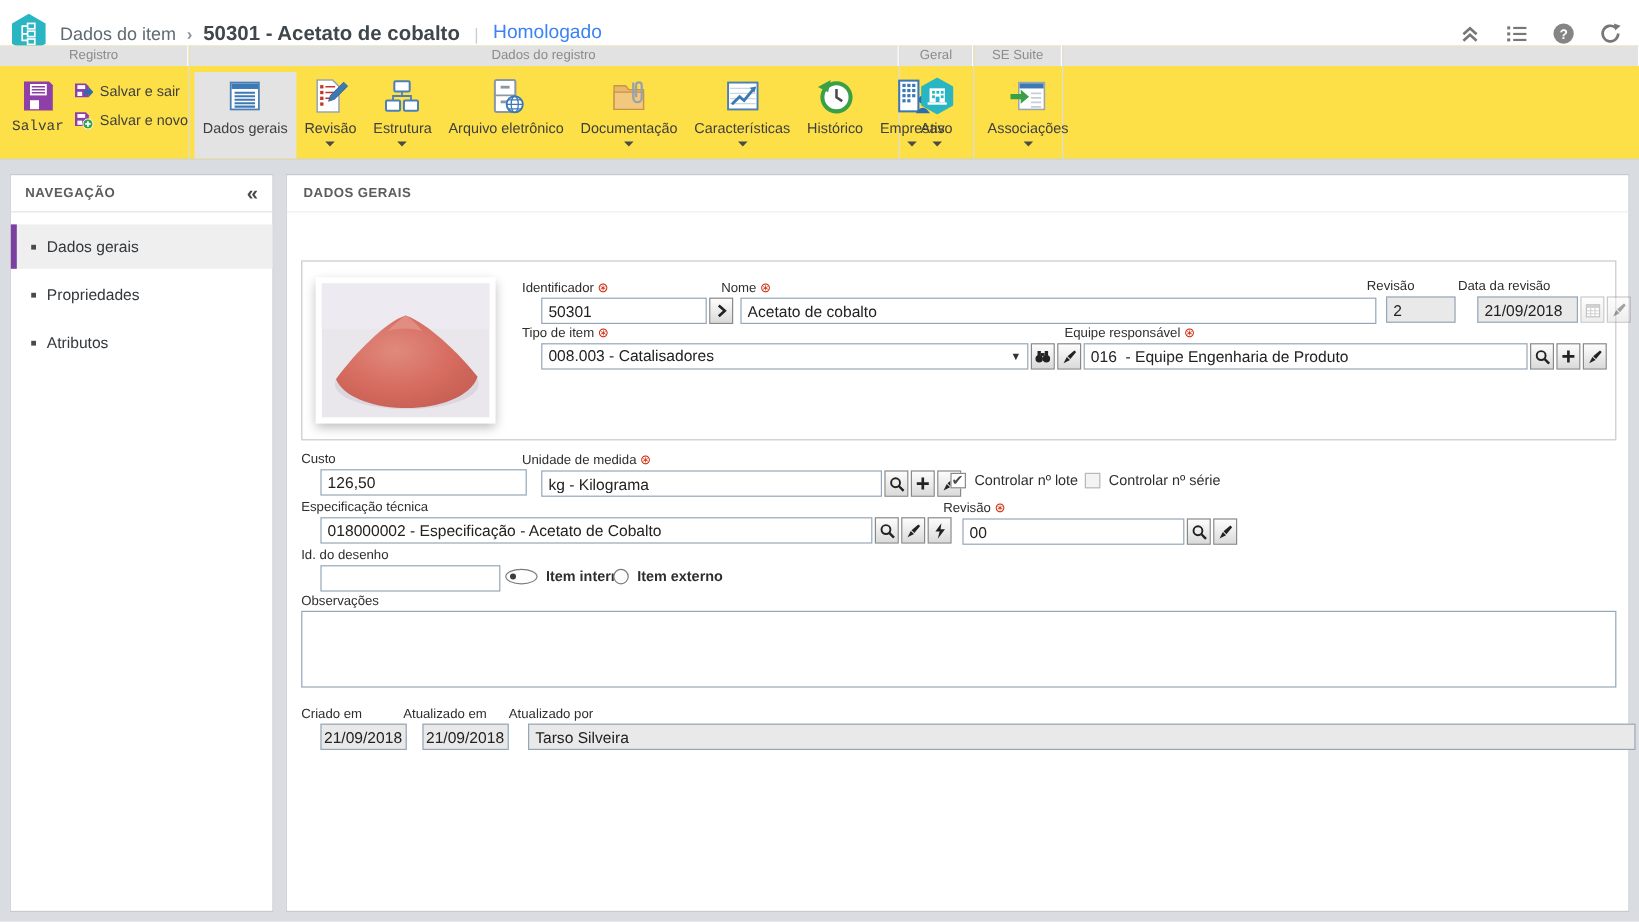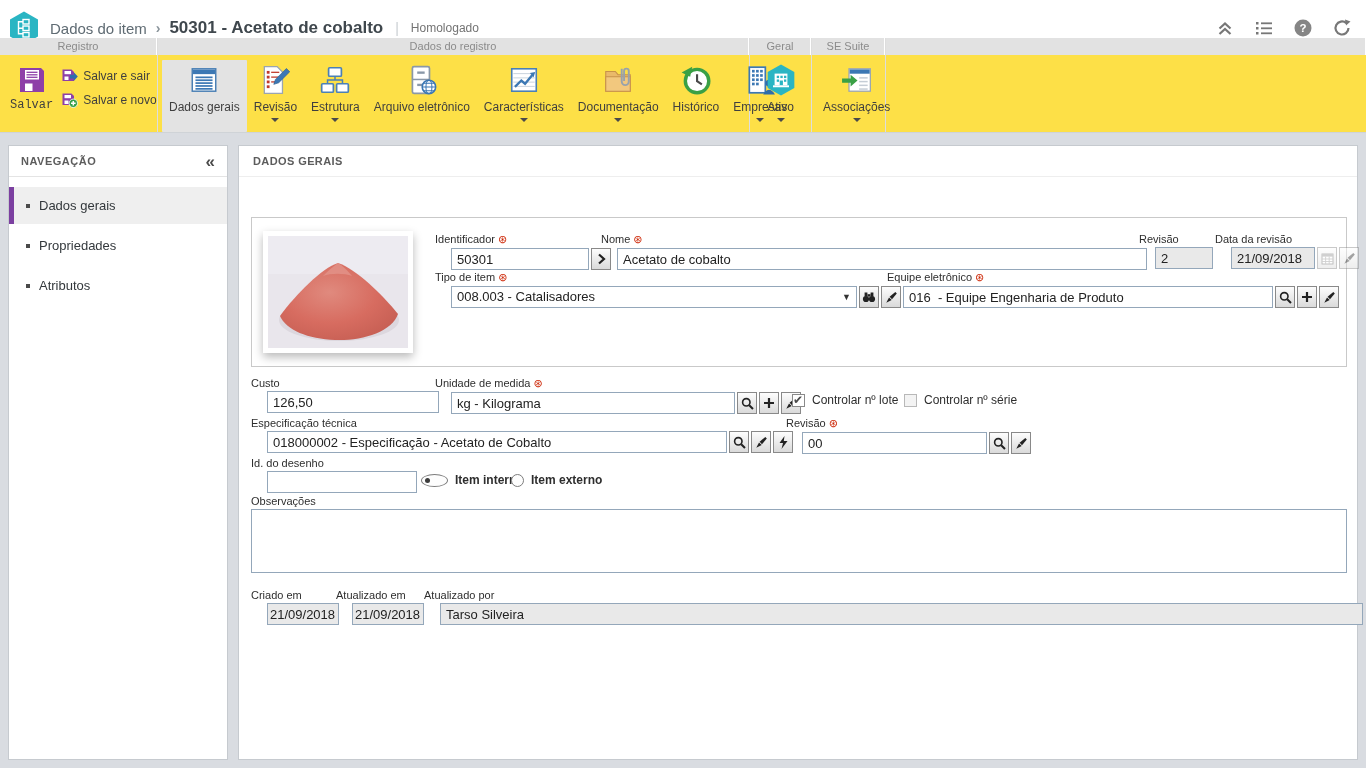--- a/index.html
+++ b/index.html
@@ -11,21 +11,21 @@
     -webkit-font-smoothing:antialiased;
   }
   
   .appheader { position:absolute; top:0; left:0; width:1366px; height:56px; background:#fff;
     display:flex; align-items:center; padding:0 14px 0 8px; }
   .logo { width:32px; height:34px; margin-right:10px; flex:0 0 auto; }
   .crumb { font-size:15px; color:#5f6b73; margin-right:9px; }
   .crumbsep { font-size:14px; font-weight:bold; color:#8a949b; margin-right:9px; }
   .ptitle { font-size:17px; font-weight:bold; color:#3f474d; margin-right:12px; white-space:nowrap; }
   .pdiv { color:#c9ced2; font-size:14px; margin-right:12px; }
-  .pstatus { font-size:12px; color:#737373; }
+  .pstatus { font-size:16px; color:#3b82f6; }
   .hicons { margin-left:auto; display:flex; align-items:center; gap:19px; }
   .hic { width:20px; height:20px; cursor:pointer; }
   
   .ribbon { position:absolute; top:38px; left:0; width:1366px; height:95px; background:#fde047;
     border-bottom:1px solid #cfd3d7; display:flex; }
   .rgroup { display:flex; flex-direction:column; border-right:1px solid #dddddd; }
   .glabel { height:17px; background:#e2e2e2; border-right:1px solid #fff; color:#8b8b8b;
     font-size:11px; line-height:17px; text-align:center; overflow:hidden; white-space:nowrap; }
   .rbody { flex:1; display:flex; align-items:flex-start; padding:5px 4px 0 4px; }
   .bigbtn { display:flex; flex-direction:column; align-items:center; padding:4px 7px 2px 7px;
@@ -245,44 +245,44 @@
             <ellipse cx="21.5" cy="21.5" rx="2.8" ry="6.3" fill="none" stroke="#3c78b4" stroke-width="1"></ellipse>
             <path d="M15.2 21.5 h12.6 M16.2 18 h10.6 M16.2 25 h10.6" stroke="#3c78b4" stroke-width="1" fill="none"></path>
           </svg>
         </span>
         <span class="blabel">Arquivo eletrônico</span>
       </div>
 
       <div class="bigbtn">
         <span class="bicon">
           <svg viewBox="0 0 30 30" width="32" height="32">
+            <path d="M3.5 7 h9 l2.5 3 h11.5 v15.5 h-23 z" fill="#e9b96a" stroke="#c8924a"></path>
+            <path d="M3.5 12 h23 v13.5 h-23 z" fill="#f2c87e" stroke="#c8924a"></path>
+            <path d="M18.5 4.5 v12 a3.3 3.3 0 0 0 6.6 0 v-10 a2.2 2.2 0 0 0 -4.4 0 v9.5" fill="none" stroke="#98a2ac" stroke-width="1.8"></path>
+          </svg>
+        </span>
+        <span class="blabel">Documentação</span>
+        <span class="caret"></span>
+      </div>
+
+      <div class="bigbtn">
+        <span class="bicon">
+          <svg viewBox="0 0 30 30" width="32" height="32">
             <rect x="3.5" y="4.5" width="23" height="21" fill="#fff" stroke="#4b80b5" stroke-width="1.5"></rect>
             <g stroke="#ccd6df" stroke-width="1">
               <line x1="5" y1="9" x2="25" y2="9"></line>
                 <line x1="5" y1="13" x2="25" y2="13"></line>
               <line x1="5" y1="17" x2="25" y2="17"></line>
                 <line x1="5" y1="21" x2="25" y2="21"></line>
             </g>
             <path d="M6.5 21.5 L12.5 15.5 L16 18.5 L23 10" fill="none" stroke="#3c78b4" stroke-width="2.2"></path>
             <polygon points="20.5,8.5 25.5,7.5 24,12.5" fill="#3c78b4"></polygon>
           </svg>
         </span>
         <span class="blabel">Características</span>
-        <span class="caret"></span>
-      </div>
-
-      <div class="bigbtn">
-        <span class="bicon">
-          <svg viewBox="0 0 30 30" width="32" height="32">
-            <path d="M3.5 7 h9 l2.5 3 h11.5 v15.5 h-23 z" fill="#e9b96a" stroke="#c8924a"></path>
-            <path d="M3.5 12 h23 v13.5 h-23 z" fill="#f2c87e" stroke="#c8924a"></path>
-            <path d="M18.5 4.5 v12 a3.3 3.3 0 0 0 6.6 0 v-10 a2.2 2.2 0 0 0 -4.4 0 v9.5" fill="none" stroke="#98a2ac" stroke-width="1.8"></path>
-          </svg>
-        </span>
-        <span class="blabel">Documentação</span>
         <span class="caret"></span>
       </div>
 
       <div class="bigbtn">
         <span class="bicon">
           <svg viewBox="0 0 30 30" width="32" height="32">
             <circle cx="16" cy="16" r="11" fill="#fff" stroke="#3aa045" stroke-width="3.2"></circle>
             <polygon points="1.5,8 11.5,2.5 9.5,12" fill="#3aa045"></polygon>
             <path d="M16 9.5 V16 l4.5 3" stroke="#4a4a4a" stroke-width="2" fill="none"></path>
           </svg>
@@ -488,21 +488,21 @@
           <span class="ib">
             <svg width="13" height="13" viewBox="0 0 13 13">
                 <path d="M7 8.2 L11.8 2.4 10.3 1 4.6 5.8 z" fill="#222"></path>
                 <path d="M4 6.4 l2.7 2.7 -5.4 2.6 z" fill="#222"></path>
               </svg>
           </span>
         </div>
       </div>
 
       <div class="fld" style="left:648px; top:94px">
-        <div class="lbl"><span>Equipe eletrônico</span><span class="req"></span></div>
+        <div class="lbl"><span>Equipe responsável</span><span class="req"></span></div>
         <div class="frow">
           <input class="txt" style="width: 370px;" value="016  - Equipe Engenharia de Produto">
           <span class="ib">
             <svg width="13" height="13" viewBox="0 0 13 13">
                 <circle cx="5.3" cy="5.3" r="3.7" fill="none" stroke="#222" stroke-width="1.6"></circle>
                 <line x1="8.2" y1="8.2" x2="12" y2="12" stroke="#222" stroke-width="2"></line>
               </svg>
           </span>
           <span class="ib">
             <svg width="12" height="12" viewBox="0 0 12 12">

